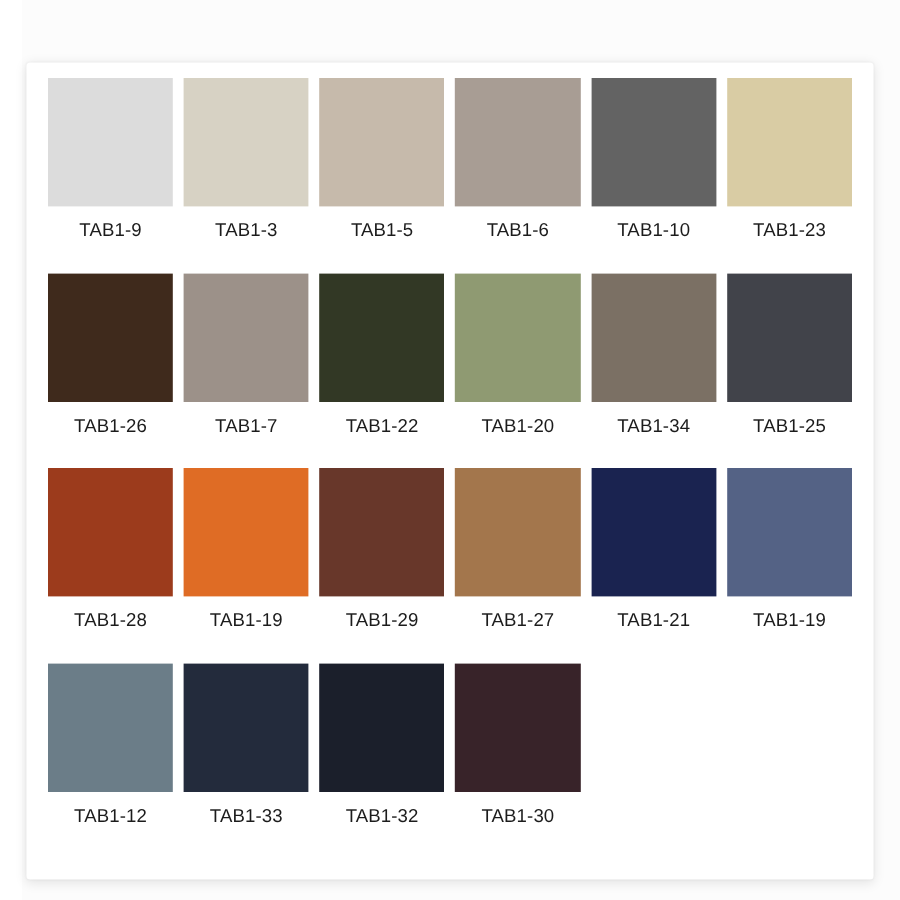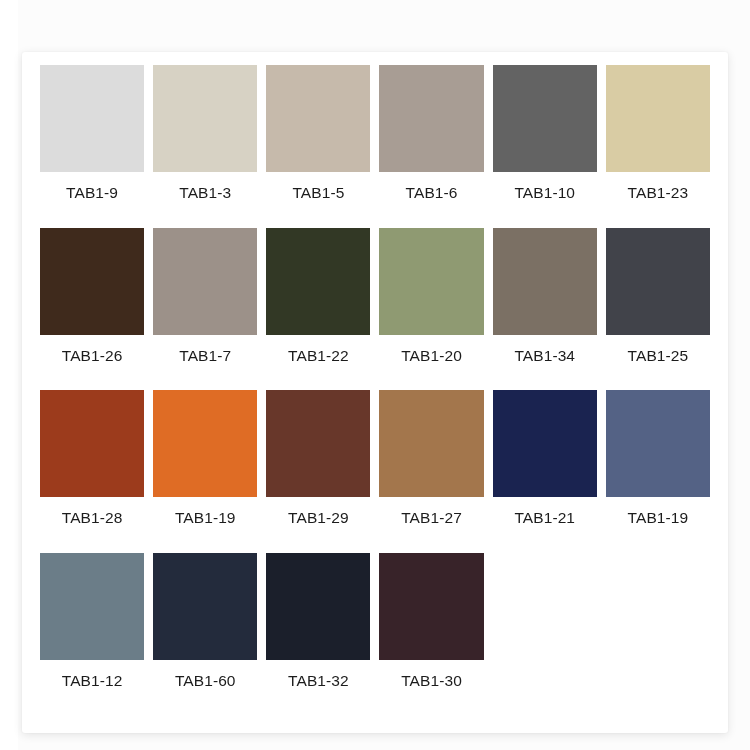--- a/index.html
+++ b/index.html
@@ -151,21 +151,21 @@
         <div class="swatch-cell">
           <div class="swatch-chip" style="background-color: rgb(84, 98, 133);"></div>
           <div class="swatch-label">TAB1-19</div>
         </div>
         <div class="swatch-cell">
           <div class="swatch-chip" style="background-color: rgb(107, 125, 136);"></div>
           <div class="swatch-label">TAB1-12</div>
         </div>
         <div class="swatch-cell">
           <div class="swatch-chip" style="background-color: rgb(35, 43, 60);"></div>
-          <div class="swatch-label">TAB1-60</div>
+          <div class="swatch-label">TAB1-33</div>
         </div>
         <div class="swatch-cell">
           <div class="swatch-chip" style="background-color: rgb(27, 31, 43);"></div>
           <div class="swatch-label">TAB1-32</div>
         </div>
         <div class="swatch-cell">
           <div class="swatch-chip" style="background-color: rgb(56, 35, 41);"></div>
           <div class="swatch-label">TAB1-30</div>
         </div>
       </div>

